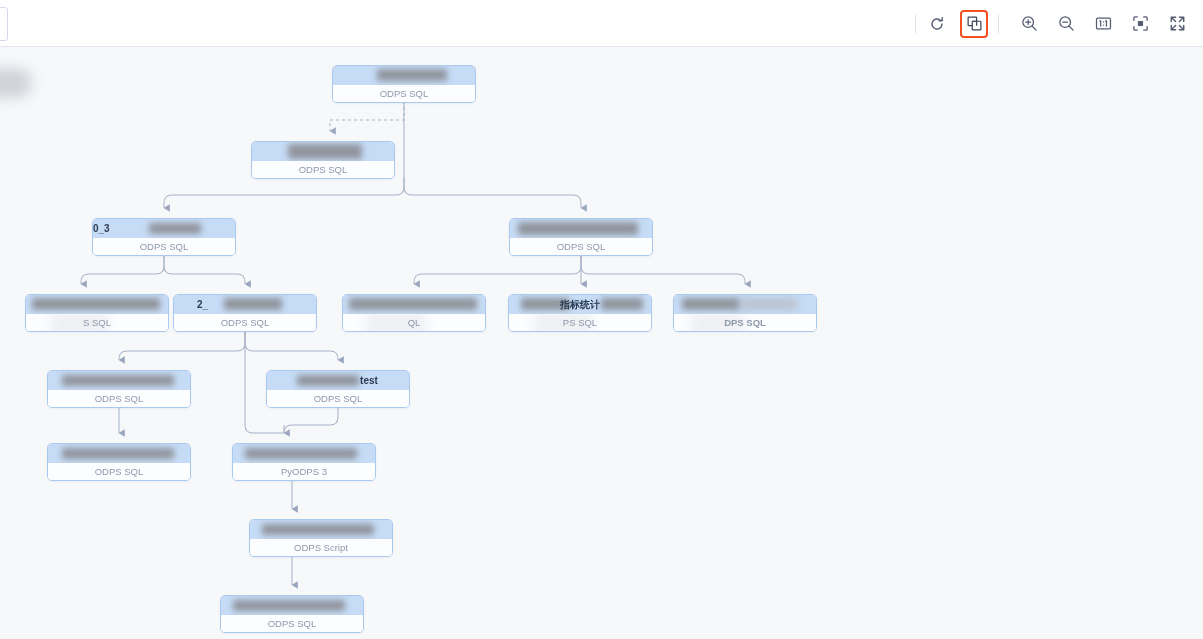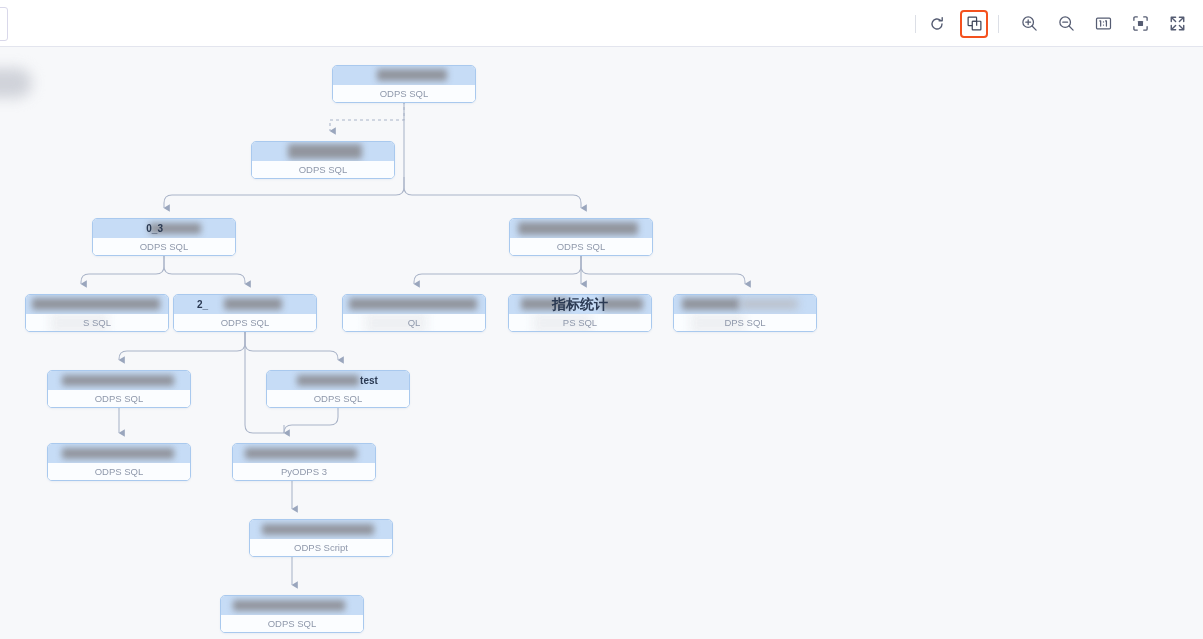--- a/index.html
+++ b/index.html
@@ -296,21 +296,21 @@
         <div class="node-head">
           <div class="redact" style="left:36px; top:2px; width:74px; height:15px;"></div>
           <div class="node-title plain-text"></div>
         </div>
         <div class="node-body">ODPS SQL</div>
       </div>
 
       <div class="node" style="left:92px; top:171px; width:144px;">
         <div class="node-head">
           <div class="redact" style="left:56px; top:4px; width:52px; height:11px;"></div>
-          <div class="node-title plain-text" style="text-align:right; padding-right:72px;">0_3</div>
+          <div class="node-title plain-text" style="text-align:left; padding-right:72px;">0_3</div>
         </div>
         <div class="node-body">ODPS SQL</div>
       </div>
 
       <div class="node" style="left:509px; top:171px; width:144px;">
         <div class="node-head">
           <div class="redact" style="left:8px; top:3px; width:120px; height:13px;"></div>
           <div class="node-title plain-text"></div>
         </div>
         <div class="node-body">ODPS SQL</div>
@@ -343,37 +343,37 @@
         <div class="node-body">
           <div class="redact-body" style="left:22px; top:-2px; width:62px; height:22px;"></div>
           <span style="position:relative; z-index:3;text-align:right;">QL</span>
         </div>
       </div>
 
       <div class="node" style="left:508px; top:247px; width:144px;">
         <div class="node-head">
           <div class="redact" style="left:12px; top:3px; width:48px; height:12px;"></div>
           <div class="redact" style="left:92px; top:3px; width:42px; height:12px;"></div>
-          <div class="node-title plain-text" style="font-size:14px;">指标统计</div>
+          <div class="node-title plain-text" style="font-size:10px;">指标统计</div>
         </div>
         <div class="node-body">
           <div class="redact-body" style="left:24px; top:-2px; width:58px; height:22px;"></div>
           <span style="position:relative; z-index:3;">PS SQL</span>
         </div>
       </div>
 
       <div class="node" style="left:673px; top:247px; width:144px;">
         <div class="node-head">
           <div class="redact" style="left:8px; top:3px; width:58px; height:12px;"></div>
           <div class="redact soft" style="left:66px; top:4px; width:58px; height:10px;"></div>
           <div class="node-title plain-text"></div>
         </div>
         <div class="node-body">
           <div class="redact-body" style="left:16px; top:-2px; width:54px; height:22px;"></div>
-          <span style="position:relative; z-index:3;">DPS SQL</span>
+          <span style="position:relative; z-index:3;font-weight:bold;">DPS SQL</span>
         </div>
       </div>
 
       <div class="node" style="left:47px; top:323px; width:144px;">
         <div class="node-head">
           <div class="redact" style="left:14px; top:4px; width:112px; height:11px;"></div>
           <div class="node-title plain-text"></div>
         </div>
         <div class="node-body">ODPS SQL</div>
       </div>

